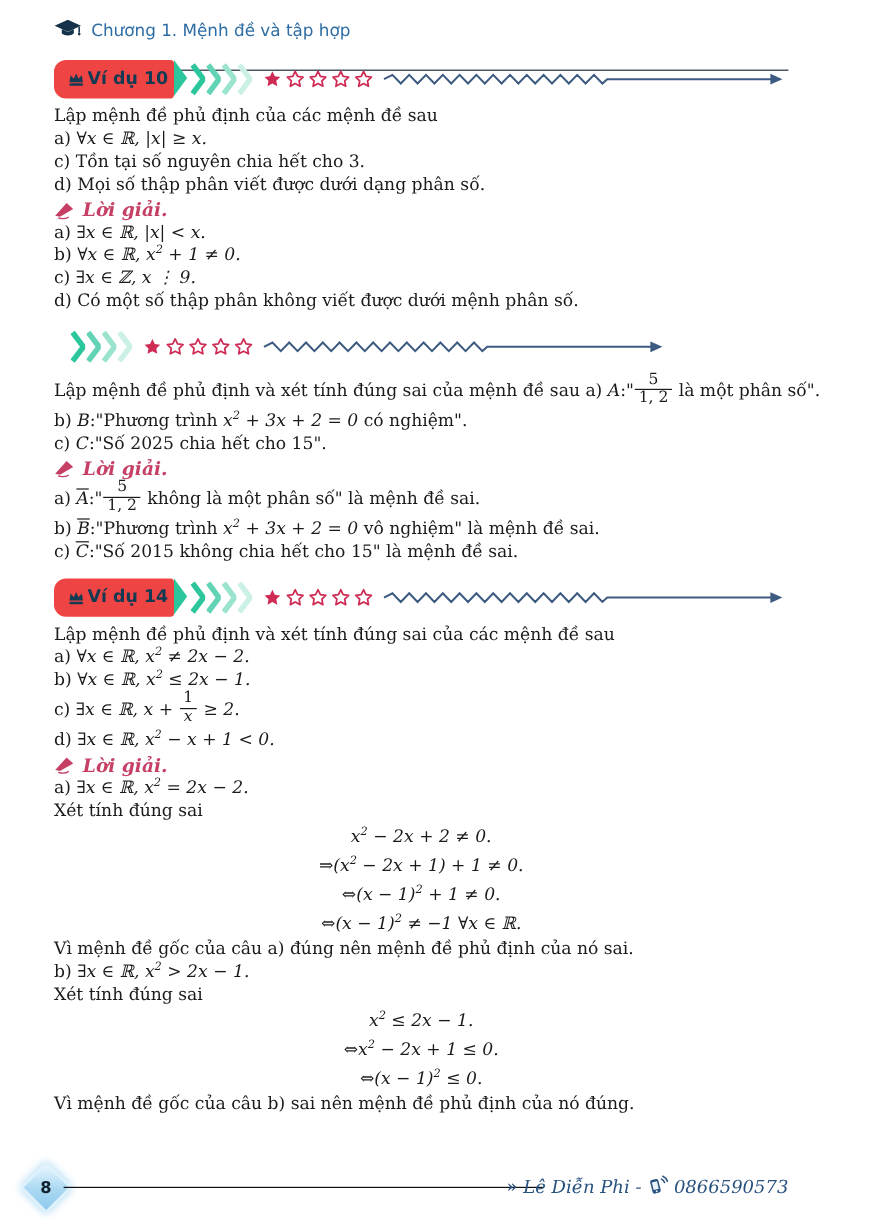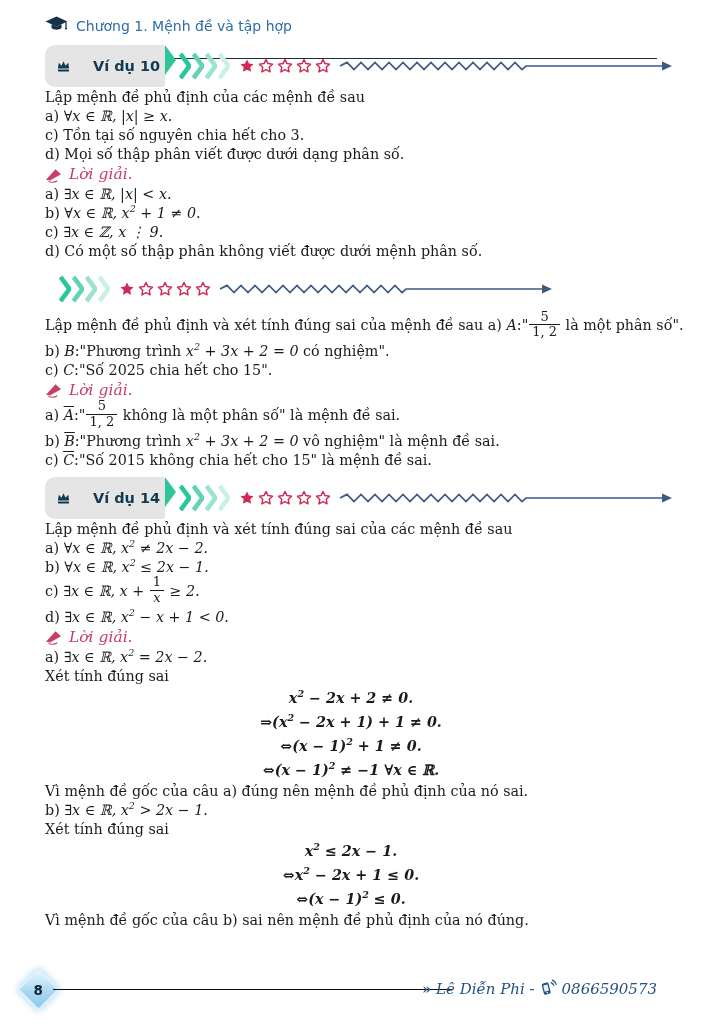--- a/index.html
+++ b/index.html
@@ -10,45 +10,45 @@
   .page-header { position:absolute; top:16px; left:45px; width:612px; display:flex; align-items:center;
                  gap:8px; padding-bottom:22px; border-bottom:1.6px solid #1E2D3B; }
   .header-title { font-family:"DejaVu Sans", sans-serif; font-size:14px; color:#2E6DA4; }
 
   
   .content { position:absolute; top:45px; left:45px; width:612px; }
 
   .badge-row { display:flex; align-items:center; height:30px; margin:13px 0 7px 0; }
   .section-first .badge-row { margin-top:6px; }
 
-  .badge { position:relative; display:flex; align-items:center; gap:22px; background:#e5e5e5; height:42px;
+  .badge { position:relative; display:flex; align-items:center; gap:2px; background:#ef4444; height:32px;
            padding:0 5px 0 11px; border-radius:10px 3px 3px 10px; flex:none; }
   .badge::after { content:""; position:absolute; left:100%; top:0; width:0; height:0;
                   border-top:15px solid transparent; border-bottom:15px solid transparent;
                   border-left:11px solid #2BC69C; }
   .badge-label { font-family:"DejaVu Sans", sans-serif; font-weight:bold; font-size:14.5px; color:#123A52;
                  white-space:nowrap; }
 
   .chevrons { display:flex; gap:1px; margin-left:14px; flex:none; }
   .stars { display:flex; gap:3px; margin-left:9px; flex:none; align-items:center; }
   .wavy { flex:1 1 auto; height:22px; margin-left:7px; min-width:60px; }
 
   .line { font-size:14.3px; line-height:19px; color:#1B1B1B; white-space:nowrap; }
-  .line.center { text-align:center; line-height:24px;font-weight:bold; }
+  .line.center { text-align:center; line-height:24px; }
   .it { font-style:italic; }
   .rm { font-style:normal; }
   .over { font-style:italic; text-decoration:overline; }
   sup { font-size:9.5px; line-height:0; }
   .frac { display:inline-block; vertical-align:middle; text-align:center; font-size:13px; line-height:1.15;
           position:relative; top:-1.5px; padding:0 1px; }
   .frac .num, .frac .den { display:block; padding:0 3px; }
   .frac .den { border-top:1px solid #1B1B1B; }
 
   .sol { display:flex; align-items:center; gap:6px; line-height:21px; }
-  .sol .script { font-style:italic; color:#C64065; font-size:15.5px; }
+  .sol .script { font-style:italic; color:#C64065; font-size:15.5px;font-weight:bold; }
 
   
   .footer-rule { position:absolute; left:53px; top:989px; width:400px; border-top:1.6px solid #101010; }
   .diamond { position:absolute; left:23px; top:974px; width:27px; height:27px; transform:rotate(45deg);
              background:linear-gradient(135deg,#E9F6FE 0%,#A9D8F2 55%,#8FC9EC 100%);
              border:2px solid #DCF0FB; border-radius:3px; box-shadow:0 0 7px rgba(150,205,240,0.9);
              display:flex; align-items:center; justify-content:center; }
   .diamond span { transform:rotate(-45deg); font-family:"DejaVu Sans", sans-serif; font-weight:bold;
                   font-size:13.5px; color:#10222E; }
   .footer-credit { position:absolute; top:978px; right:68px; display:flex; align-items:center; gap:5px;

